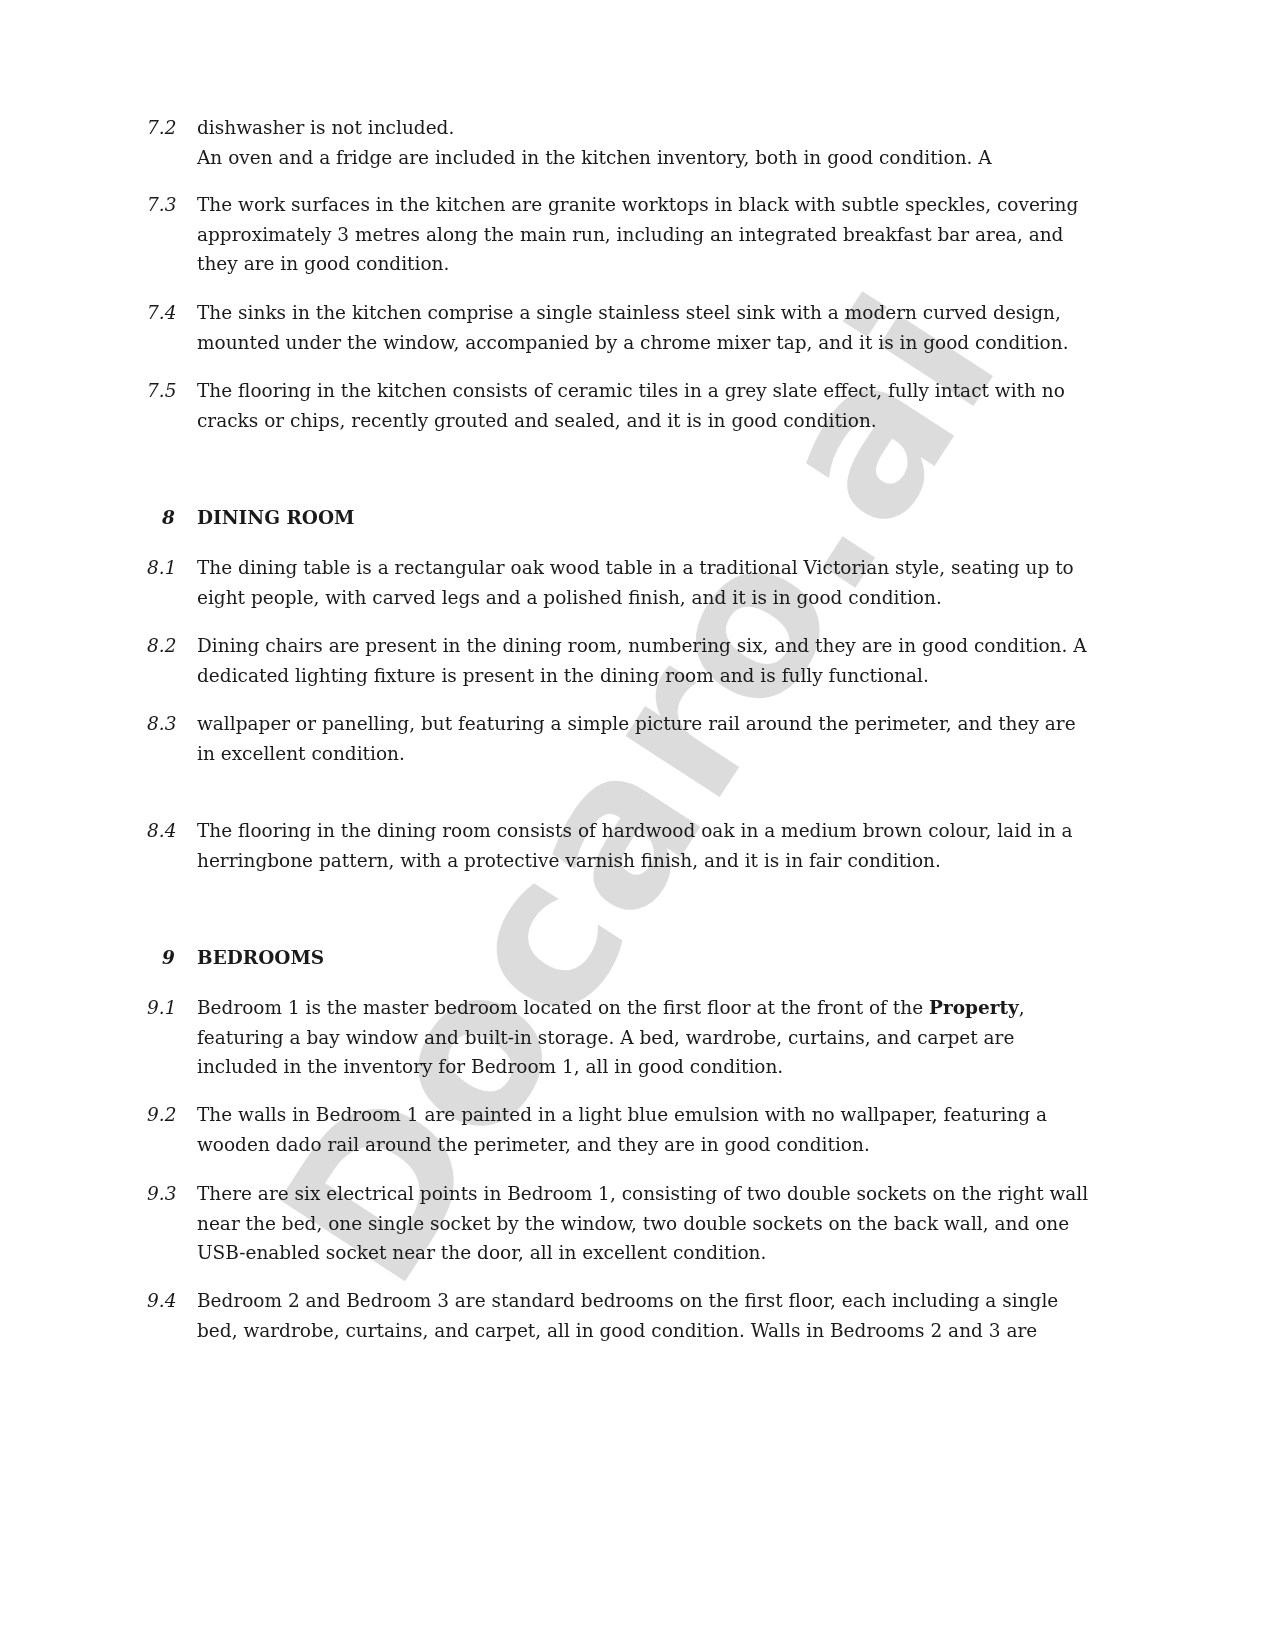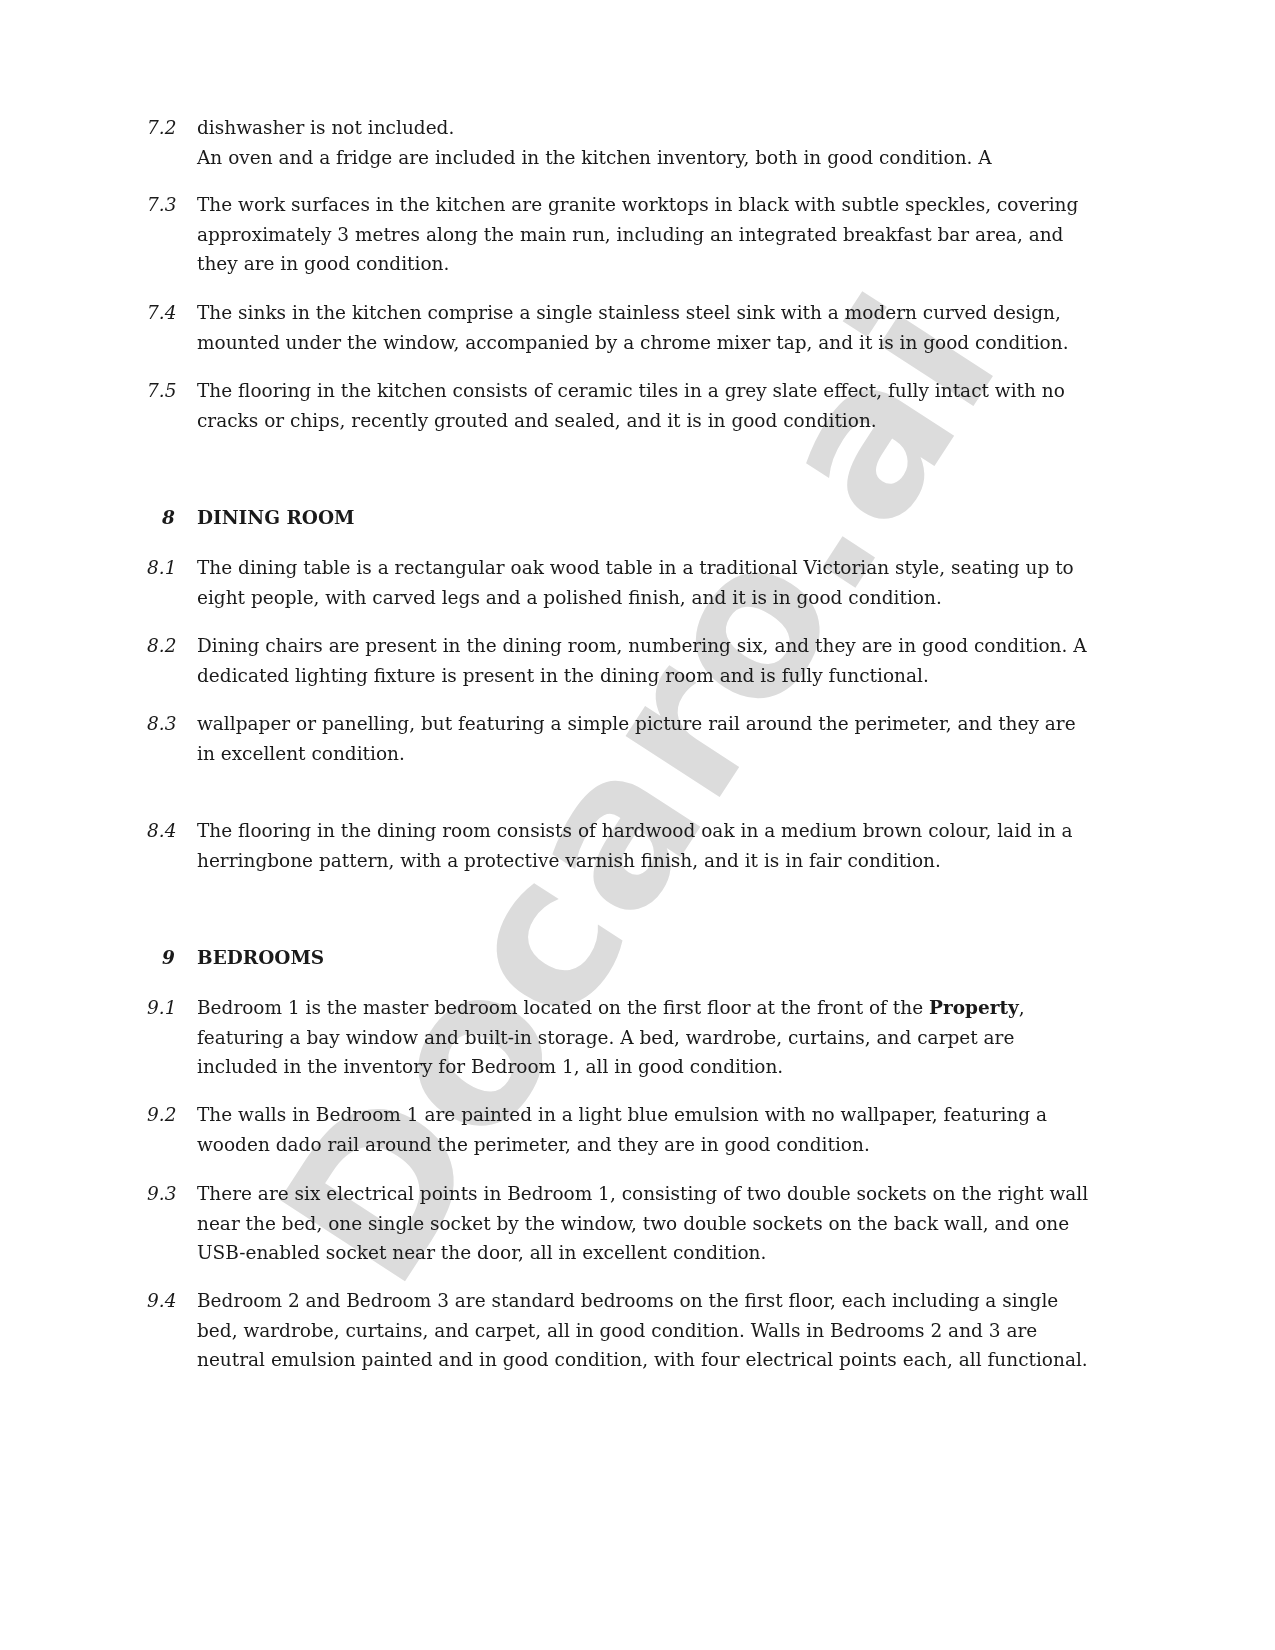--- a/index.html
+++ b/index.html
@@ -130,16 +130,15 @@
       <span class="line">near the bed, one single socket by the window, two double sockets on the back wall, and one</span>
       <span class="line">USB-enabled socket near the door, all in excellent condition.</span>
     </div>
   </div>
 
   <div class="clause" style="top:1286px">
     <span class="num">9.4</span>
     <div class="text">
       <span class="line">Bedroom 2 and Bedroom 3 are standard bedrooms on the first floor, each including a single</span>
       <span class="line">bed, wardrobe, curtains, and carpet, all in good condition. Walls in Bedrooms 2 and 3 are</span>
-      <span class="line">neutral emulsion painted and in good condition, with four electrical points each, all functional.</span>
     </div>
   </div>
 </div>
 
 </body></html>

